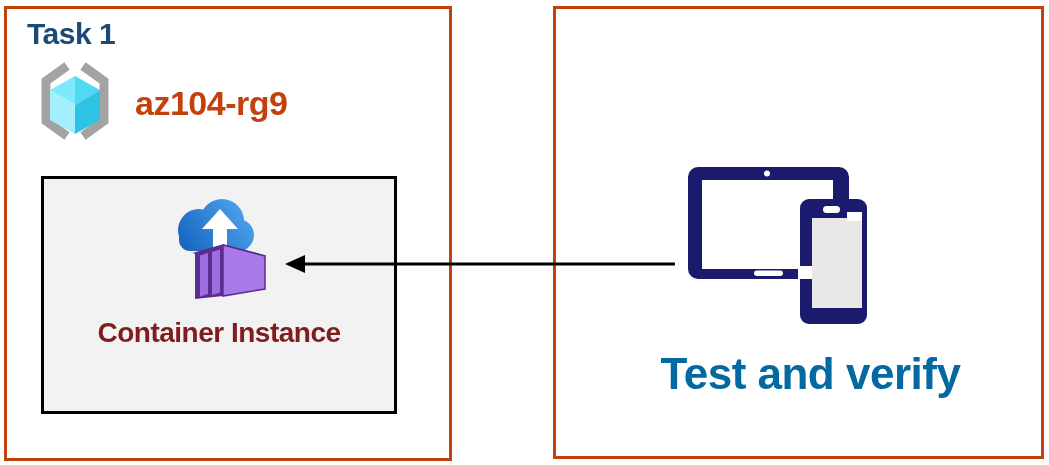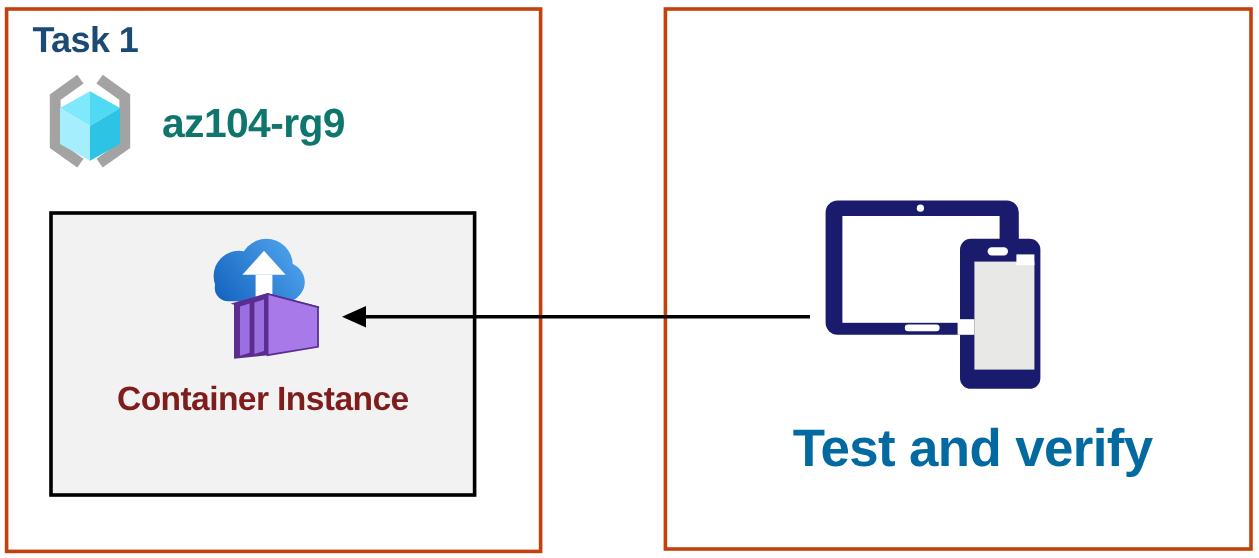--- a/index.html
+++ b/index.html
@@ -11,21 +11,21 @@
   .task2{left:553px;width:491px;height:453px;}
 
   .task-title{
     position:absolute;left:20px;top:8px;
     font-size:30px;font-weight:bold;letter-spacing:-0.5px;
     color:#1b4a75;
   }
 
   .rg-row{position:absolute;left:26px;top:52px;display:flex;align-items:center;gap:18px;}
   .rg-icon{width:84px;height:84px;display:block;}
-  .rg-name{font-size:34px;font-weight:bold;letter-spacing:-0.5px;color:#0f766e;}
+  .rg-name{font-size:34px;font-weight:bold;letter-spacing:-0.5px;color:#c2410c;}
 
   .container-box{
     position:absolute;left:34px;top:167px;width:356px;height:238px;
     background:#f2f2f2;border:3px solid #000000;box-sizing:border-box;
   }
   .aci-icon{position:absolute;left:50%;margin-left:-46px;top:17px;width:93px;height:104px;}
   .container-label{
     position:absolute;left:0;top:138px;width:100%;text-align:center;
     font-size:28px;font-weight:bold;letter-spacing:-0.5px;color:#7f1d1d;
   }

